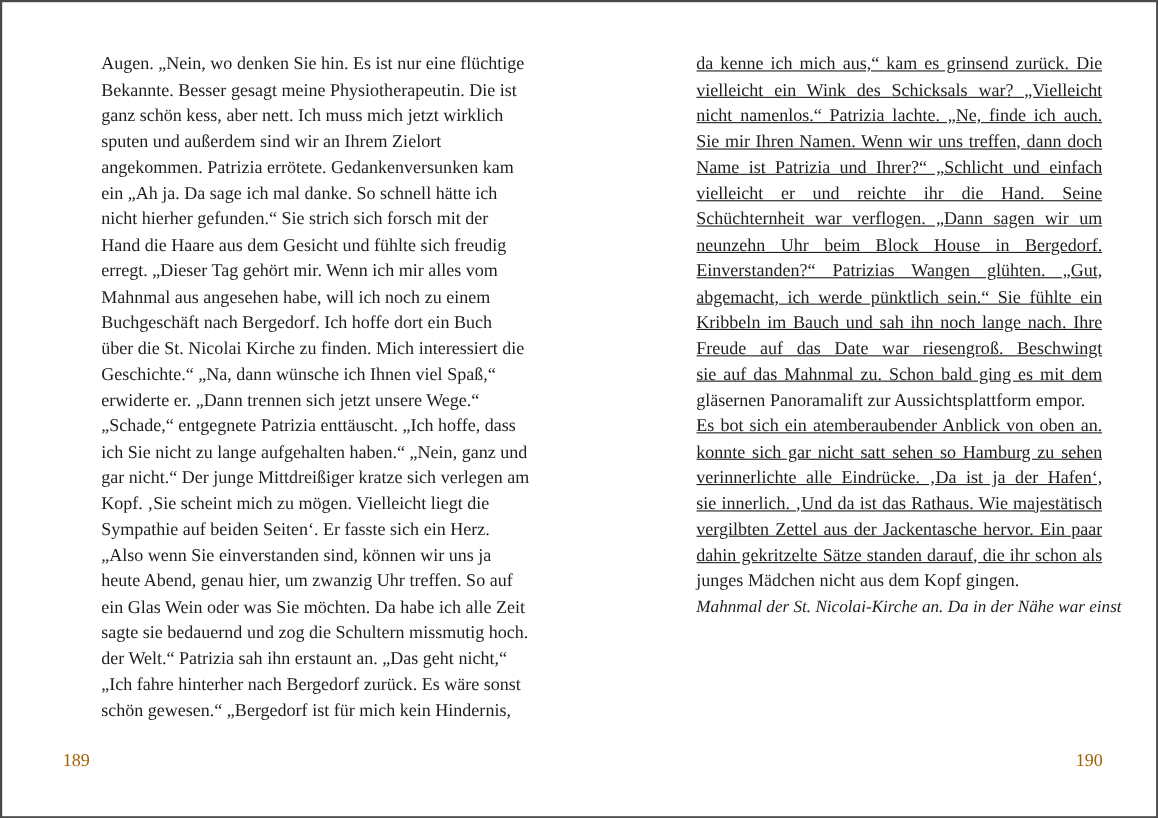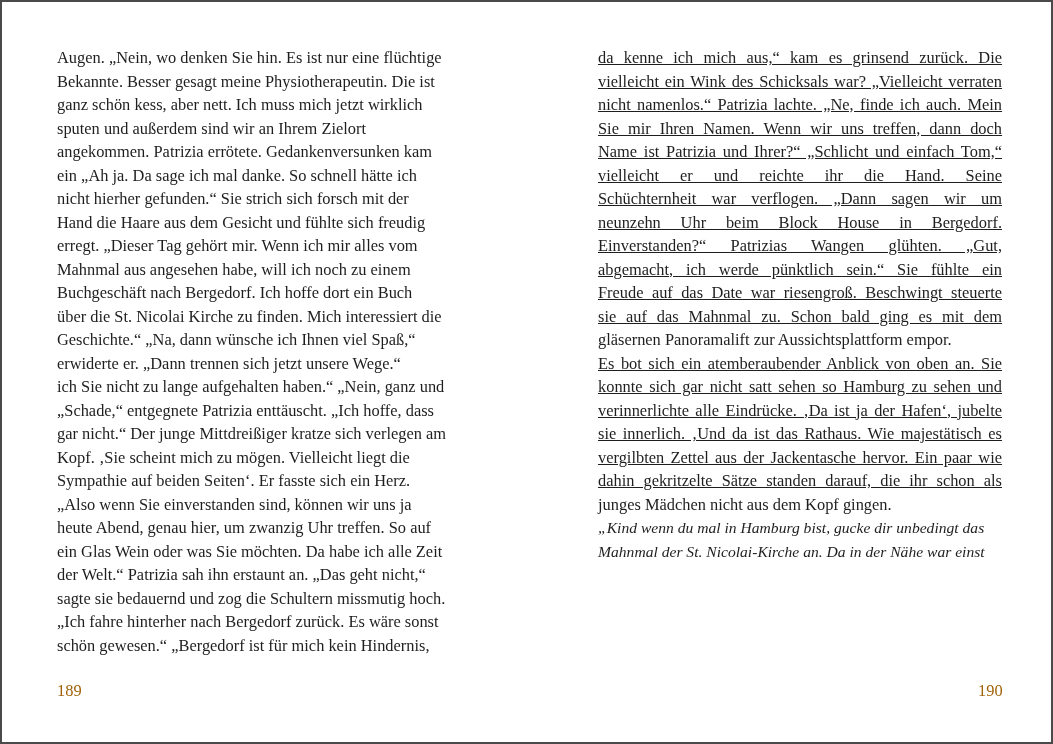--- a/index.html
+++ b/index.html
@@ -4,21 +4,21 @@
 <style>
   html, body { margin: 0; padding: 0; background: #ffffff; }
   body { width: 1053px; height: 744px; overflow: hidden; position: relative; }
   .frame {
     position: absolute; left: 0; top: 0; width: 1049px; height: 740px;
     border: 2px solid #4a4a4a; background: #ffffff;
   }
   .page { position: absolute; top: 44px; font-family: "Liberation Serif", serif; color: #1e1e1e; }
   .page-left { left: 55px; width: 402px; }
   .page-right { left: 596px; width: 404px; }
-  .line { font-size: 16.4px; line-height: 23.5px; height: 23.5px; white-space: nowrap; }
+  .line { font-size: 16.4px; line-height: 23.5px; height: 23.5px; white-space: nowrap; margin-left: 35px; }
   .justify { text-align: justify; text-align-last: justify; white-space: normal; overflow: hidden; text-decoration: underline; }
   .italic { font-style: italic; font-size: 15.6px; }
   .page-number { position: absolute; top: 679px; font-family: "Liberation Serif", serif; font-size: 16.4px; color: #a16207; }
   .pn-left { left: 55px; }
   .pn-right { left: 976px; }
 </style>
 </head>
 <body>
 
 <div class="frame">
@@ -31,54 +31,54 @@
     <div class="line">angekommen. Patrizia errötete. Gedankenversunken kam</div>
     <div class="line">ein „Ah ja. Da sage ich mal danke. So schnell hätte ich</div>
     <div class="line">nicht hierher gefunden.“ Sie strich sich forsch mit der</div>
     <div class="line">Hand die Haare aus dem Gesicht und fühlte sich freudig</div>
     <div class="line">erregt. „Dieser Tag gehört mir. Wenn ich mir alles vom</div>
     <div class="line">Mahnmal aus angesehen habe, will ich noch zu einem</div>
     <div class="line">Buchgeschäft nach Bergedorf. Ich hoffe dort ein Buch</div>
     <div class="line">über die St. Nicolai Kirche zu finden. Mich interessiert die</div>
     <div class="line">Geschichte.“ „Na, dann wünsche ich Ihnen viel Spaß,“</div>
     <div class="line">erwiderte er. „Dann trennen sich jetzt unsere Wege.“</div>
+    <div class="line">„Schade,“ entgegnete Patrizia enttäuscht. „Ich hoffe, dass</div>
     <div class="line">ich Sie nicht zu lange aufgehalten haben.“ „Nein, ganz und</div>
-    <div class="line">„Schade,“ entgegnete Patrizia enttäuscht. „Ich hoffe, dass</div>
     <div class="line">gar nicht.“ Der junge Mittdreißiger kratze sich verlegen am</div>
     <div class="line">Kopf. ‚Sie scheint mich zu mögen. Vielleicht liegt die</div>
     <div class="line">Sympathie auf beiden Seiten‘. Er fasste sich ein Herz.</div>
     <div class="line">„Also wenn Sie einverstanden sind, können wir uns ja</div>
     <div class="line">heute Abend, genau hier, um zwanzig Uhr treffen. So auf</div>
     <div class="line">ein Glas Wein oder was Sie möchten. Da habe ich alle Zeit</div>
+    <div class="line">sagte sie bedauernd und zog die Schultern missmutig hoch.</div>
     <div class="line">der Welt.“ Patrizia sah ihn erstaunt an. „Das geht nicht,“</div>
-    <div class="line">sagte sie bedauernd und zog die Schultern missmutig hoch.</div>
     <div class="line">„Ich fahre hinterher nach Bergedorf zurück. Es wäre sonst</div>
     <div class="line">schön gewesen.“ „Bergedorf ist für mich kein Hindernis,</div>
   </div>
 
   <div class="page page-right">
     <div class="line justify">da kenne ich mich aus,“ kam es grinsend zurück. Die</div>
     <div class="line justify">vielleicht ein Wink des Schicksals war? „Vielleicht verraten</div>
     <div class="line justify">nicht namenlos.“ Patrizia lachte. „Ne, finde ich auch. Mein</div>
     <div class="line justify">Sie mir Ihren Namen. Wenn wir uns treffen, dann doch</div>
     <div class="line justify">Name ist Patrizia und Ihrer?“ „Schlicht und einfach Tom,“</div>
     <div class="line justify">vielleicht er und reichte ihr die Hand. Seine</div>
     <div class="line justify">Schüchternheit war verflogen. „Dann sagen wir um</div>
     <div class="line justify">neunzehn Uhr beim Block House in Bergedorf.</div>
     <div class="line justify">Einverstanden?“ Patrizias Wangen glühten. „Gut,</div>
     <div class="line justify">abgemacht, ich werde pünktlich sein.“ Sie fühlte ein</div>
+    <div class="line justify">Kribbeln im Bauch und sah ihn noch lange nach. Ihre</div>
     <div class="line justify">Freude auf das Date war riesengroß. Beschwingt steuerte</div>
     <div class="line justify">sie auf das Mahnmal zu. Schon bald ging es mit dem</div>
     <div class="line">gläsernen Panoramalift zur Aussichtsplattform empor.</div>
     <div class="line justify">Es bot sich ein atemberaubender Anblick von oben an. Sie</div>
     <div class="line justify">konnte sich gar nicht satt sehen so Hamburg zu sehen und</div>
     <div class="line justify">verinnerlichte alle Eindrücke. ‚Da ist ja der Hafen‘, jubelte</div>
     <div class="line justify">sie innerlich. ‚Und da ist das Rathaus. Wie majestätisch es</div>
     <div class="line justify">vergilbten Zettel aus der Jackentasche hervor. Ein paar wie</div>
     <div class="line justify">dahin gekritzelte Sätze standen darauf, die ihr schon als</div>
     <div class="line">junges Mädchen nicht aus dem Kopf gingen.</div>
-    <div class="line italic">„Kind wenn du mal in Hamburg bist, gucke dir unbedingt das</div>
     <div class="line italic">Mahnmal der St. Nicolai-Kirche an. Da in der Nähe war einst</div>
   </div>
 
   <div class="page-number pn-left">189</div>
   <div class="page-number pn-right">190</div>
 </div>
 
 </body></html>

